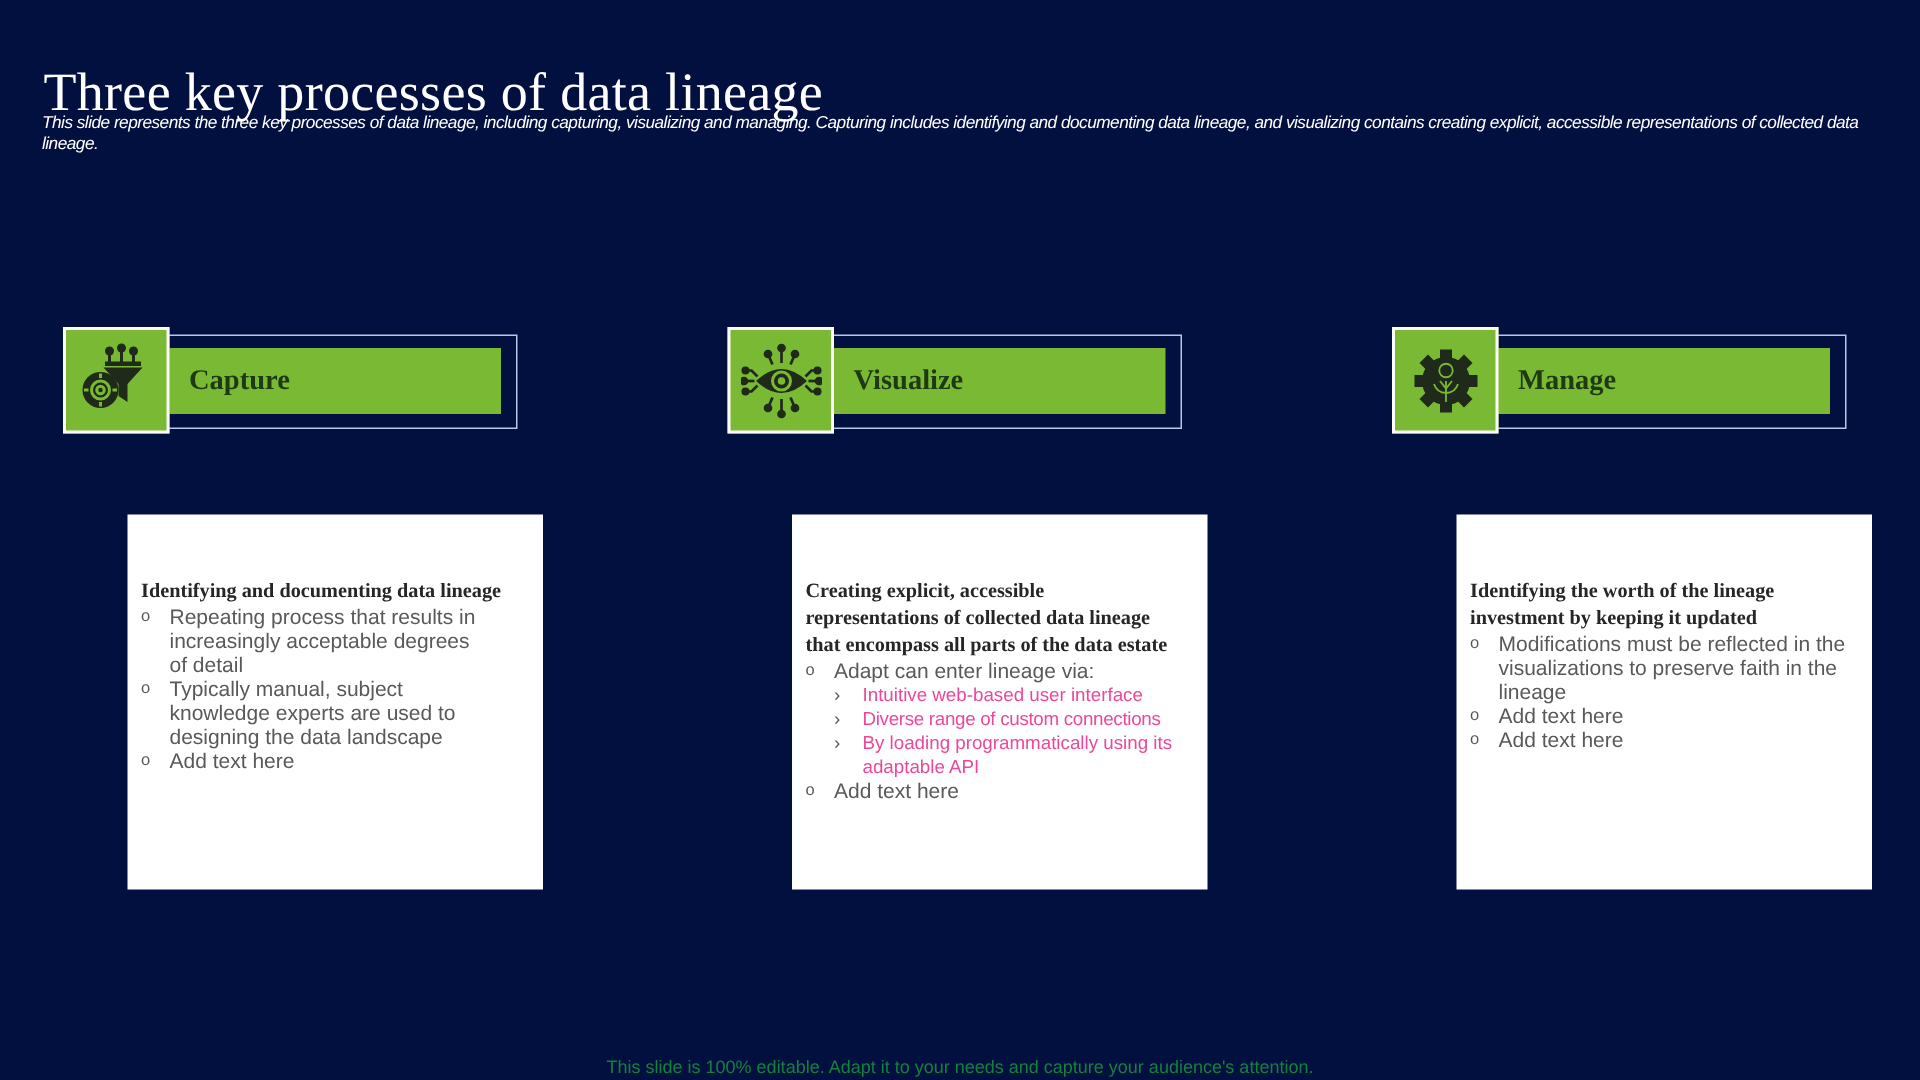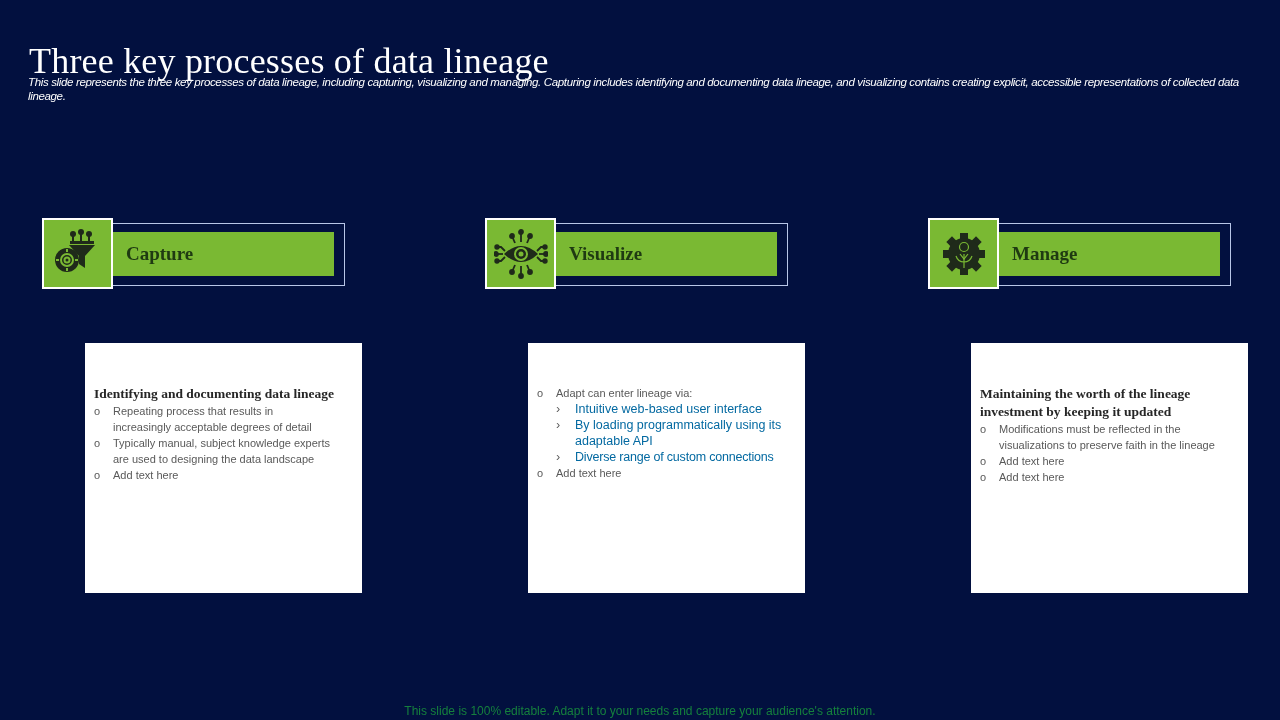--- a/index.html
+++ b/index.html
@@ -78,37 +78,37 @@
       font-family: "Liberation Serif", serif;
       font-weight: bold;
       font-size: 13.5px;
       line-height: 18px;
       color: #262626;
     }
     .card ul { list-style: none; }
     .card li.l1 {
       position: relative;
       padding-left: 19px;
-      font-size: 11px;
+      font-size: 14px;
       line-height: 16px;
       color: #595959;
     }
     .card li.l1::before {
       content: "o";
       position: absolute;
       left: 0; top: 0;
       font-size: 11px;
       color: #595959;
     }
     .card li.l2 {
       position: relative;
       padding-left: 38px;
       font-size: 12.5px;
       line-height: 16px;
-      color: #0369a1;
+      color: #ec4899;
     }
     .card li.l2::before {
       content: "\203A";
       position: absolute;
       left: 19px; top: 0;
       color: #595959;
     }
     .footer {
       position: absolute;
       left: 0; top: 704px;
@@ -221,31 +221,32 @@
 <div class="card" style="left:85px;">
   <div class="heading">Identifying and documenting data lineage</div>
   <ul>
     <li class="l1" style="padding-right:30px;">Repeating process that results in increasingly acceptable degrees of detail</li>
     <li class="l1" style="padding-right:22px;">Typically manual, subject knowledge experts are used to designing the data landscape</li>
     <li class="l1">Add text here</li>
   </ul>
 </div>
 
 <div class="card" style="left:528px;">
+  <div class="heading" style="padding-right:8px;">Creating explicit, accessible representations of collected data lineage that encompass all parts of the data estate</div>
   <ul>
     <li class="l1">Adapt can enter lineage via:</li>
     <li class="l2">Intuitive  web-based  user interface</li>
+    <li class="l2" style="letter-spacing:-0.2px;">Diverse  range  of  custom connections</li>
     <li class="l2">By loading  programmatically  using its adaptable  API</li>
-    <li class="l2" style="letter-spacing:-0.2px;">Diverse  range  of  custom connections</li>
     <li class="l1">Add text here</li>
   </ul>
 </div>
 
 <div class="card" style="left:971px;">
-  <div class="heading">Maintaining  the worth of the lineage investment by keeping it updated</div>
+  <div class="heading">Identifying  the worth of the lineage investment by keeping it updated</div>
   <ul>
     <li class="l1" style="padding-right:6px;">Modifications  must be reflected in the visualizations  to preserve  faith in the lineage</li>
     <li class="l1">Add text here</li>
     <li class="l1">Add text here</li>
   </ul>
 </div>
 
 <div class="footer">This slide is 100% editable. Adapt it to your needs and capture your audience's attention.</div>
 
 </body></html>

